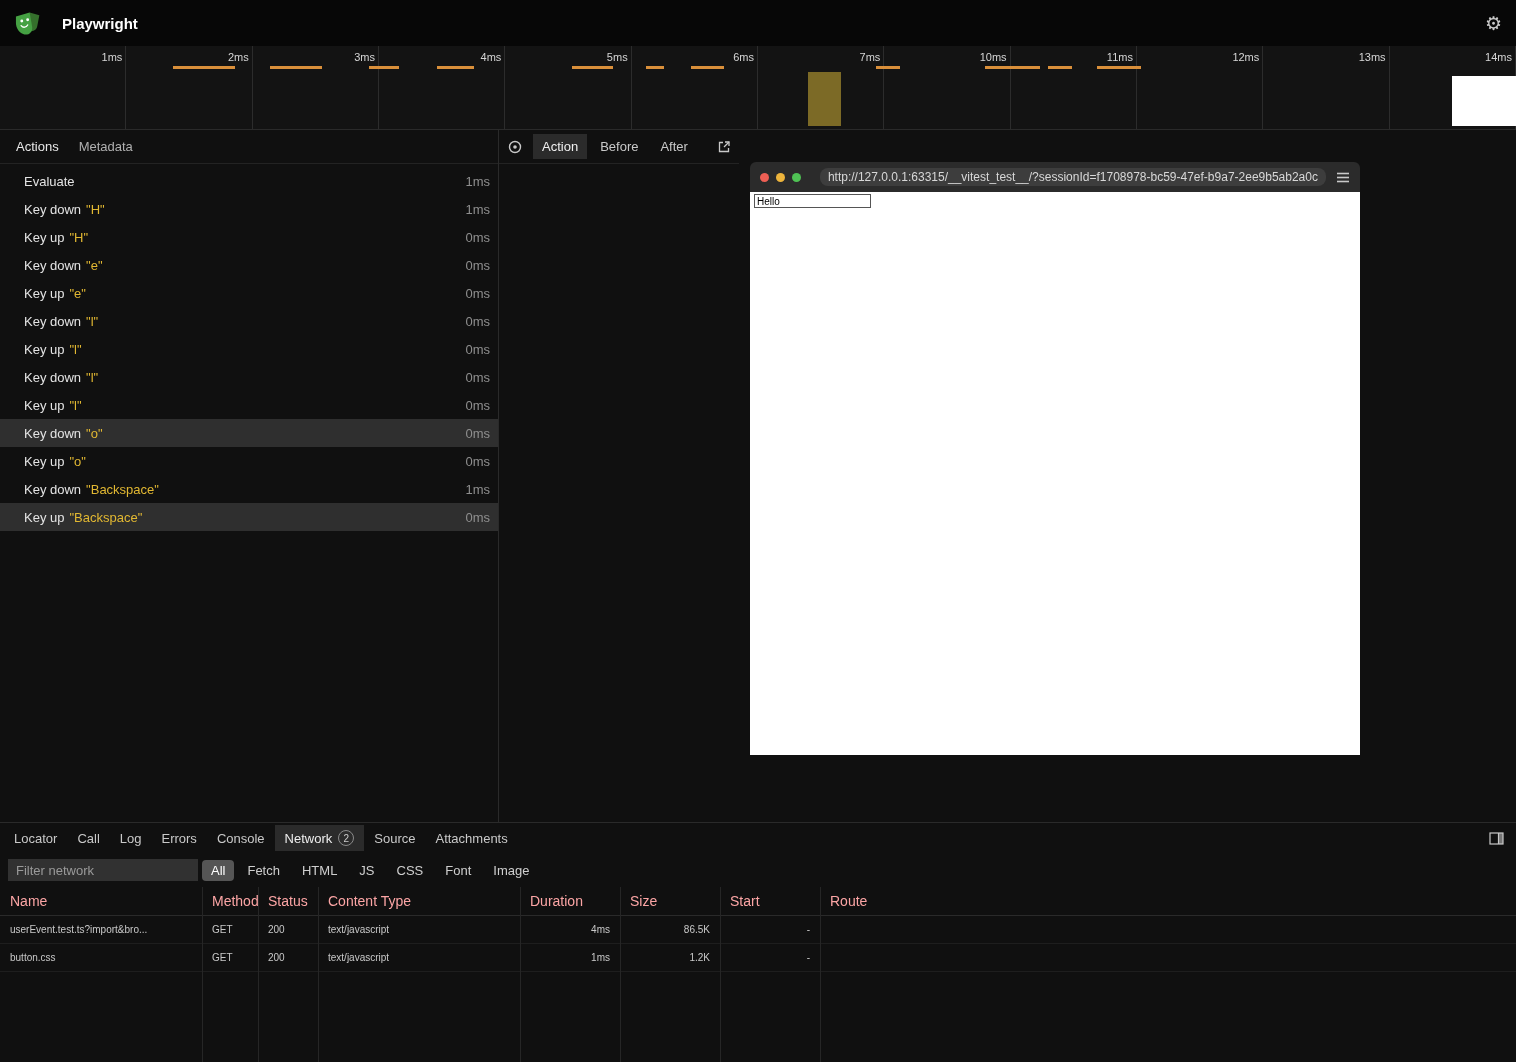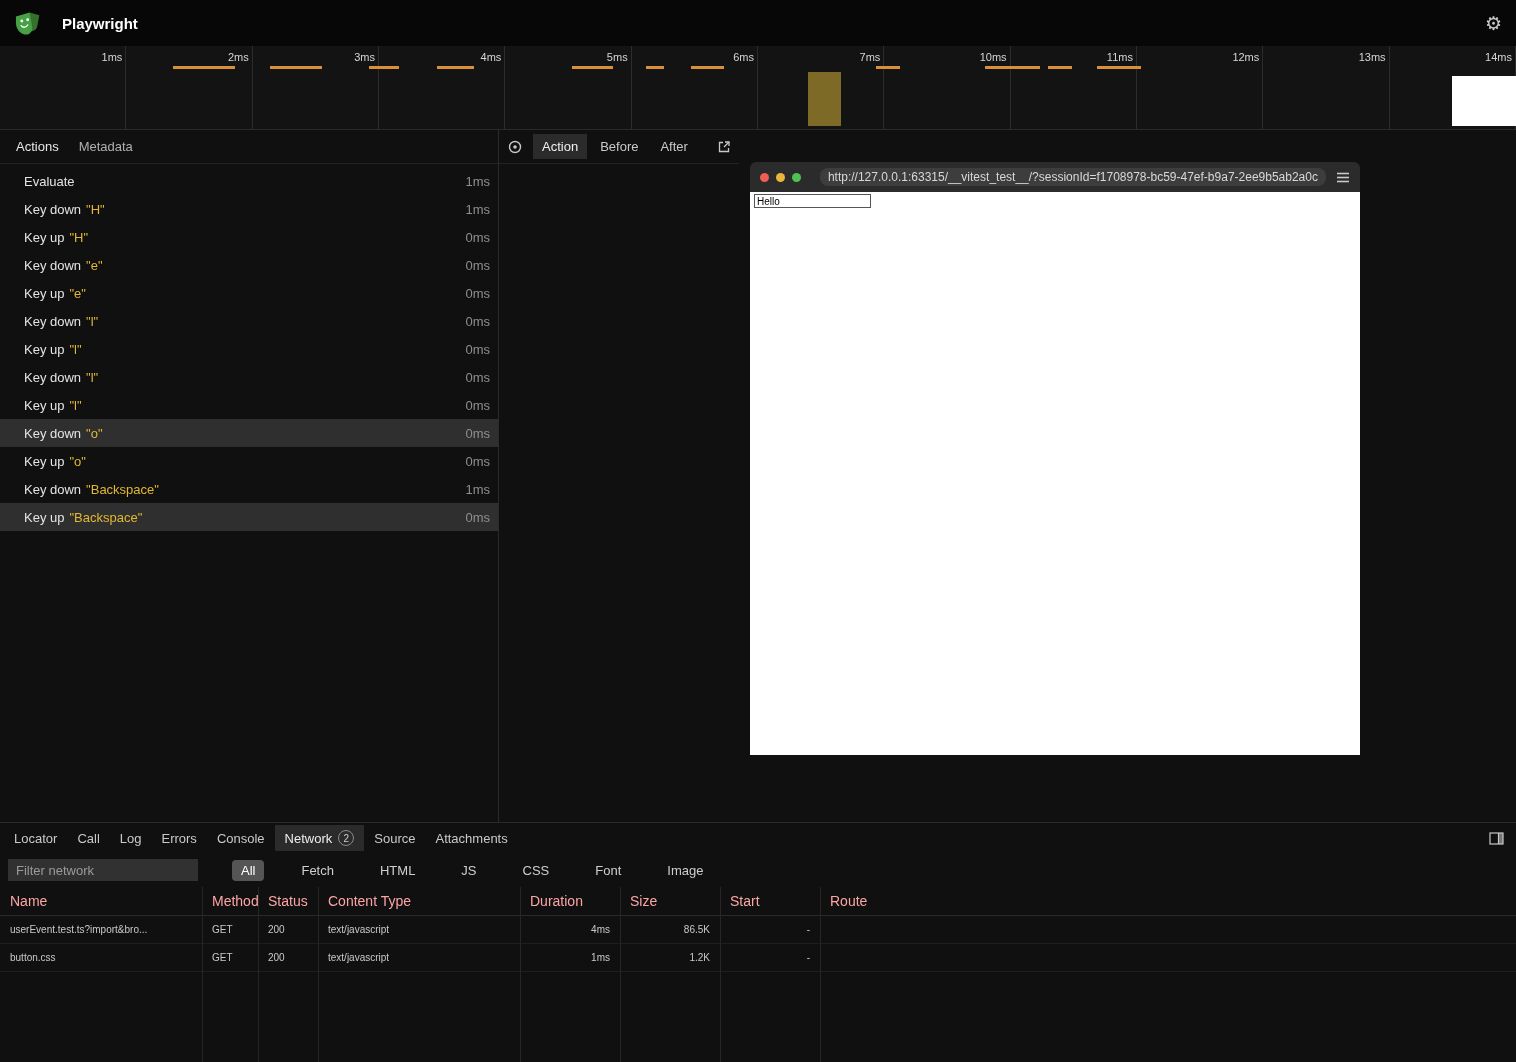--- a/index.html
+++ b/index.html
@@ -57,21 +57,21 @@
   
   .bottom { height:240px; border-top:1px solid #2a2a2a; background:#101010; display:flex; flex-direction:column; }
   .b-tabs-row { height:30px; display:flex; align-items:center; padding:0 4px; flex:none; }
   .b-tabs { display:flex; align-items:center; }
   .btab { padding:5px 10px; font-size:13px; color:#c9c9c9; display:flex; align-items:center; gap:6px; cursor:pointer; }
   .btab.selected { background:#2b2b2b; color:#eee; }
   .badge { width:16px; height:16px; border:1px solid #8a8a8a; border-radius:50%; font-size:10px; display:flex; align-items:center; justify-content:center; color:#ccc; flex:none; }
   .b-filter { height:34px; display:flex; align-items:center; padding:0 8px; flex:none; }
   .filter-input { width:190px; height:22px; background:#313131; border:none; outline:none; color:#ddd; font-size:13px; padding:0 8px; font-family:inherit; }
   .filter-input::placeholder { color:#9a9a9a; }
-  .chips { display:flex; margin-left:34px; gap:28px; align-items:center; }
+  .chips { display:flex; margin-left:4px; gap:4px; align-items:center; }
   .chip { font-size:13px; color:#cfcfcf; padding:3px 9px; border-radius:4px; cursor:pointer; }
   .chip.selected { background:#555; color:#fff; }
 
   .net-table { position:relative; flex:1; overflow:hidden; }
   .net-grid { display:grid; grid-template-columns:202px 56px 60px 202px 100px 100px 100px 1fr; align-items:center; }
   .net-head { height:29px; border-bottom:1px solid #2a2a2a; color:#fca5a5; font-size:14px; }
   .net-head span { padding-left:10px; }
   .net-row { height:28px; font-size:10px; color:#c9c9c9; border-bottom:1px solid #1e1e1e; cursor:pointer; }
   .net-row span { padding-left:10px; overflow:hidden; text-overflow:ellipsis; white-space:nowrap; }
   .net-row span.num { text-align:right; padding-right:10px; padding-left:0; }

